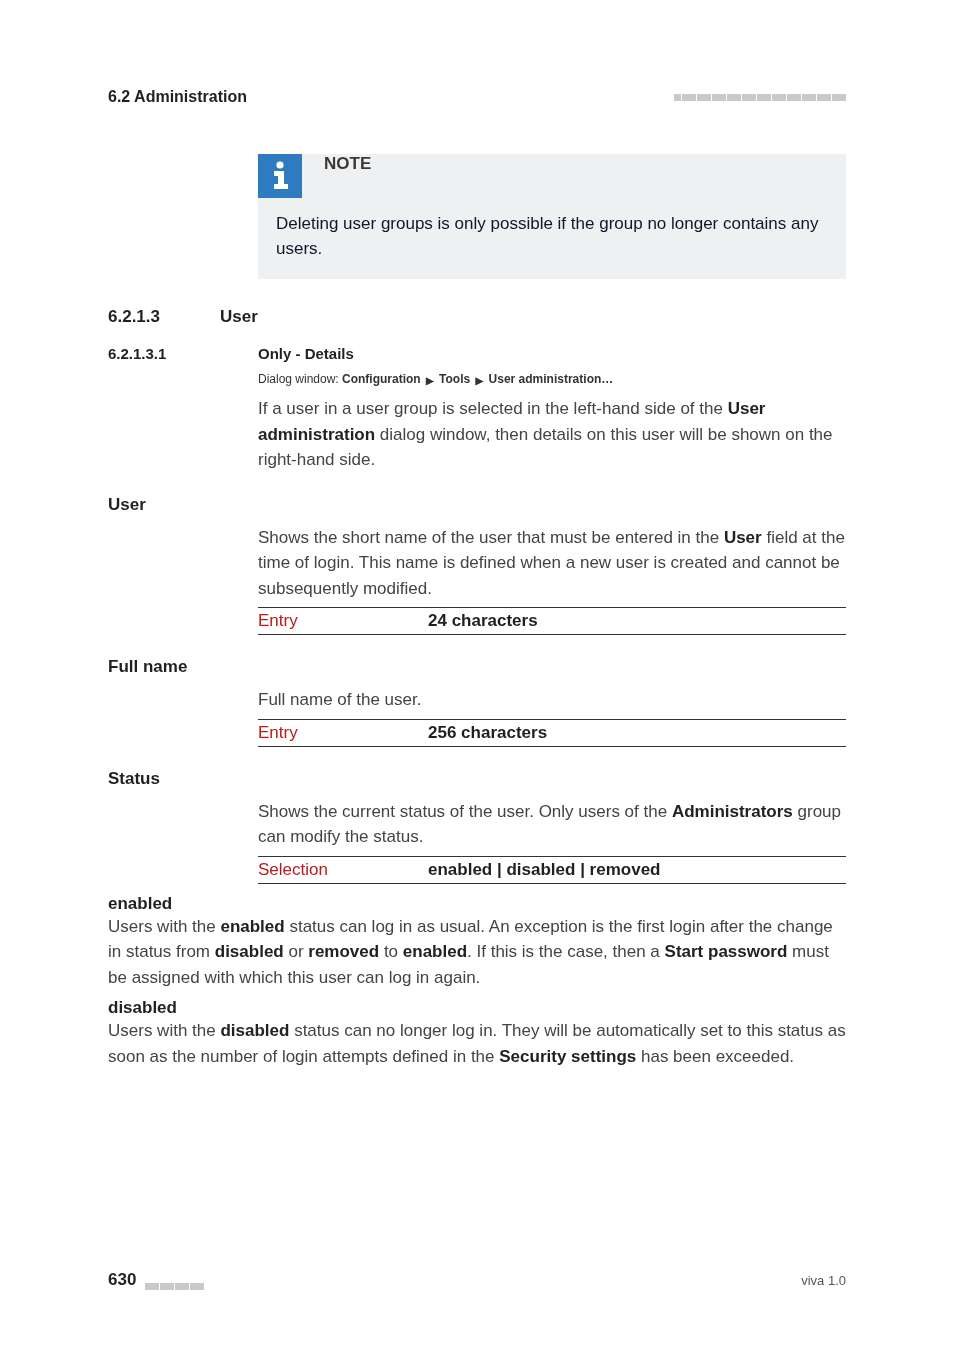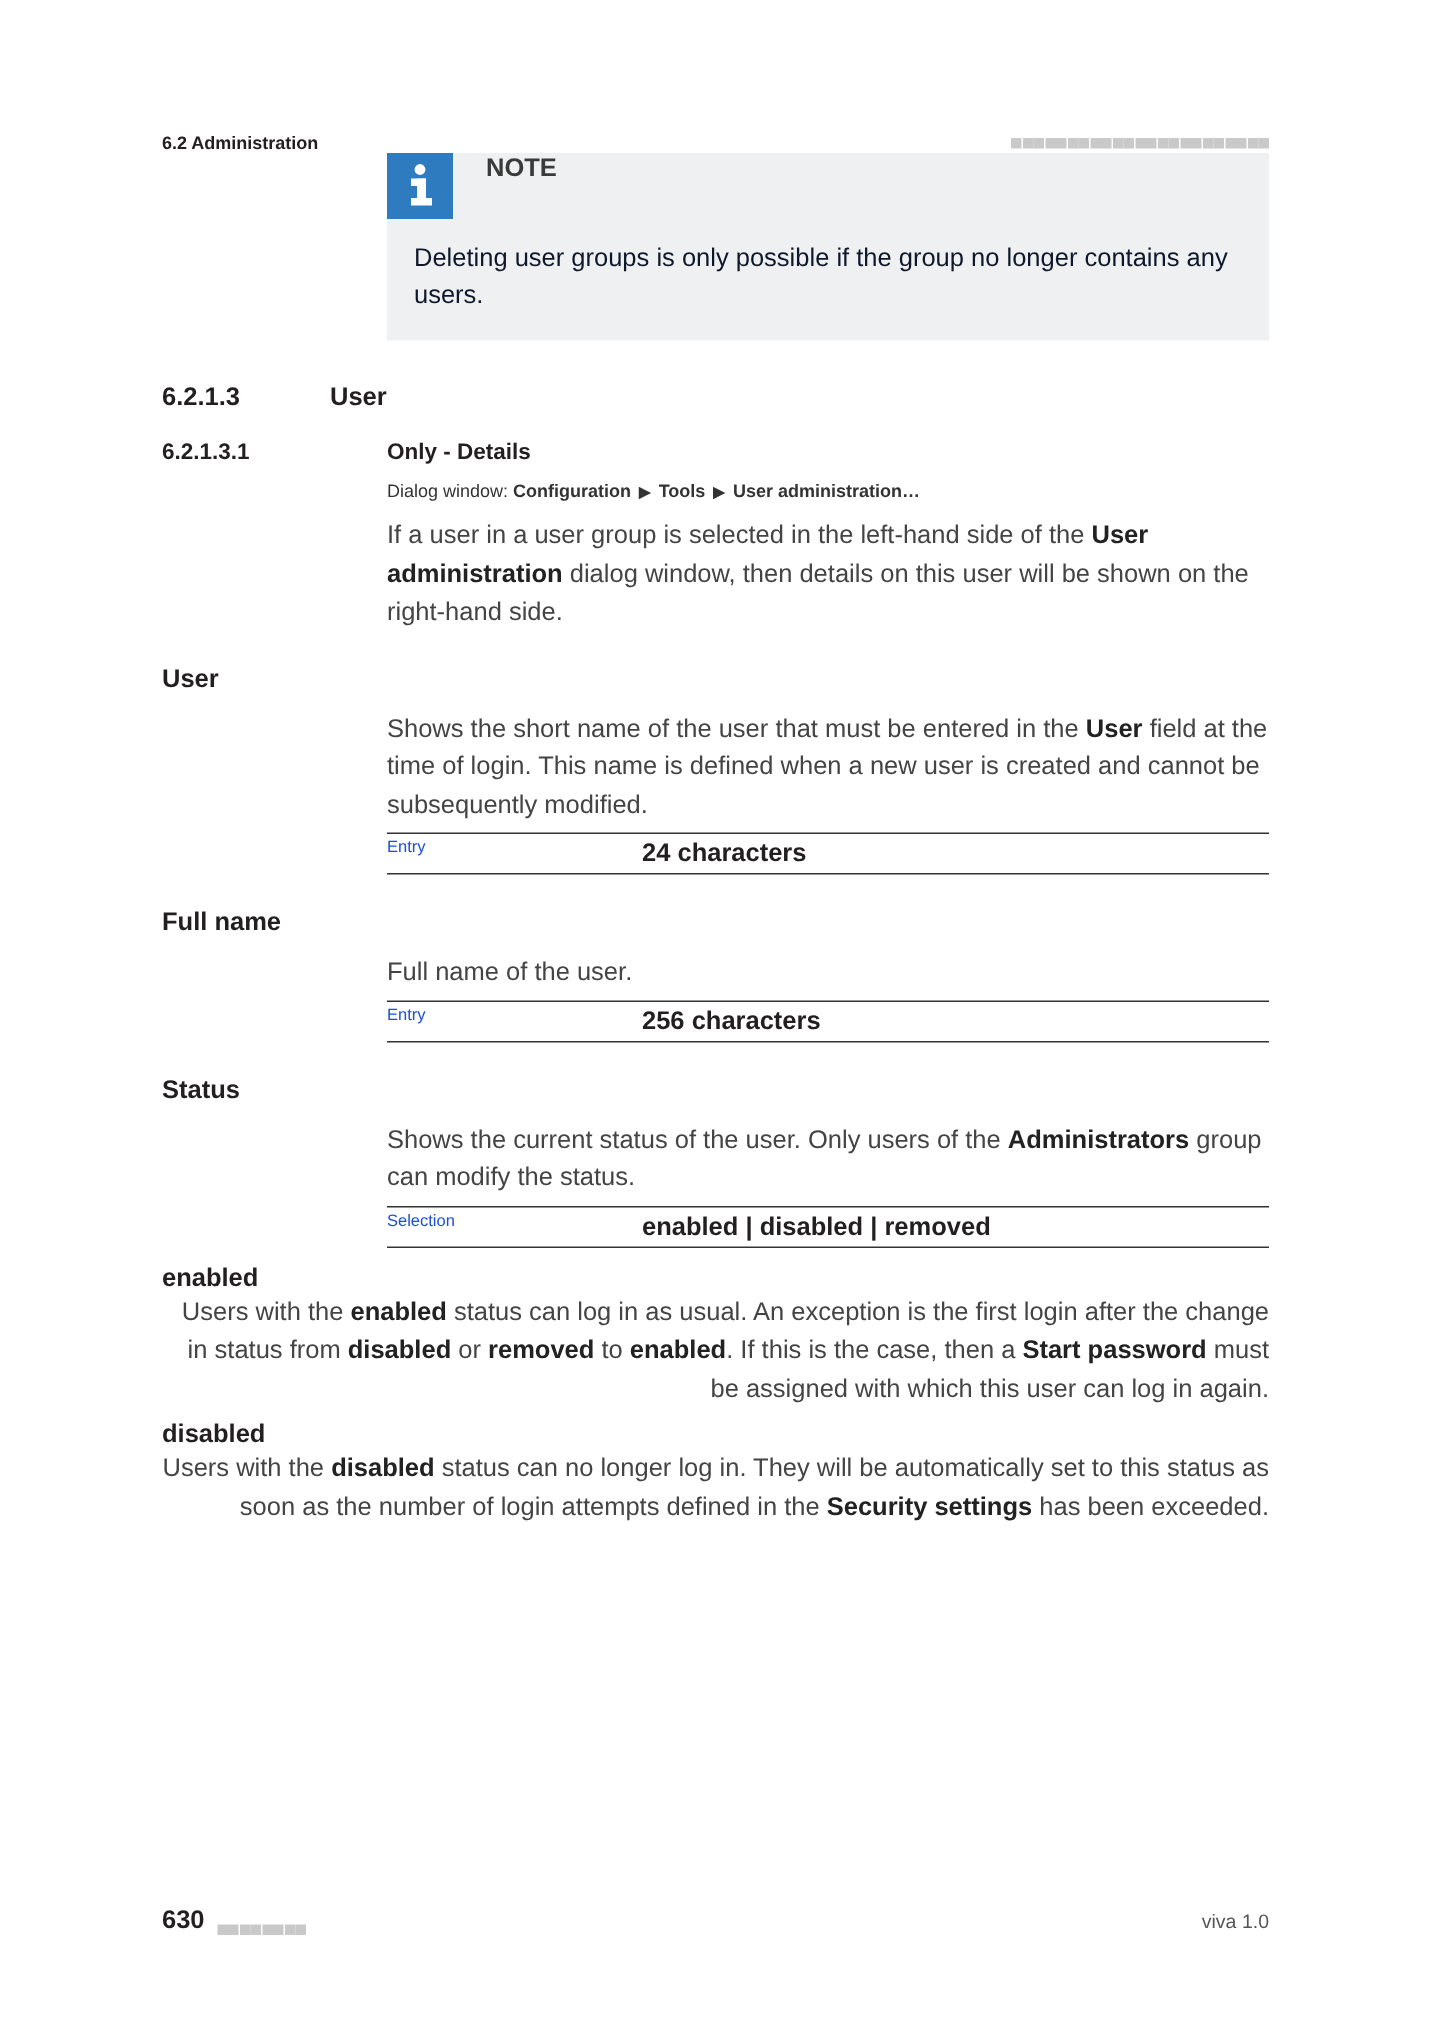--- a/index.html
+++ b/index.html
@@ -13,22 +13,23 @@
   }
   .page {
     padding: 88px 108px 60px 108px;
     position: relative;
     height: 100%;
   }
   .header-row {
     display: flex;
     justify-content: space-between;
     align-items: center;
-    font-size: 12px;
-    font-weight: 700;
+    font-size: 16px;
+    font-weight: 700;
+    margin-bottom: 48px;
     text-align: center;
   }
   .header-squares {
     display: flex;
     gap: 0px;
   }
   .header-squares span {
     display: inline-block;
     width: 7px;
     height: 7px;
@@ -124,40 +125,39 @@
     margin-left: 150px;
     margin-top: 6px;
     border-top: 1px solid #333;
     border-bottom: 1px solid #333;
     display: flex;
     width: calc(100% - 150px);
     padding: 3px 0;
   }
   .entry-table .col1 {
     width: 170px;
-    font-size: 11px;
-    color: #1d4ed8;
+    font-size: 17px;
+    color: #b91c1c;
   }
   .entry-table .col2 {
     font-size: 17px;
     font-weight: 700;
   }
   .def-block {
     margin-top: 10px;
   }
   .def-title {
     font-weight: 700;
     font-size: 17px;
   }
   .def-body {
     font-size: 17px;
     color: #444;
     line-height: 1.5;
     margin-bottom: 8px;
-    text-align: right;
   }
   .def-body b { font-weight: 700; color: #222; }
   .footer-row {
     position: absolute;
     bottom: 60px;
     left: 108px;
     right: 108px;
     display: flex;
     justify-content: space-between;
     align-items: center;

